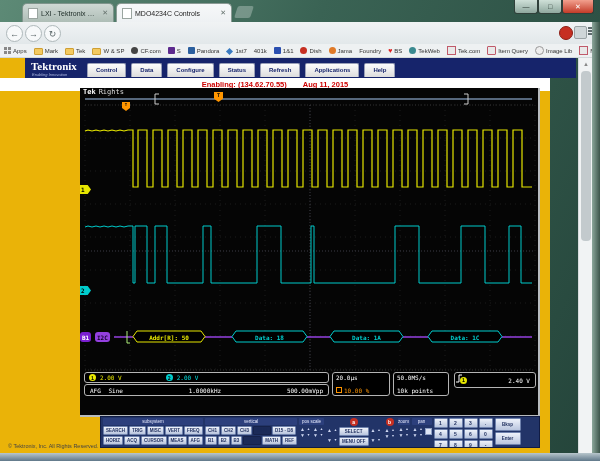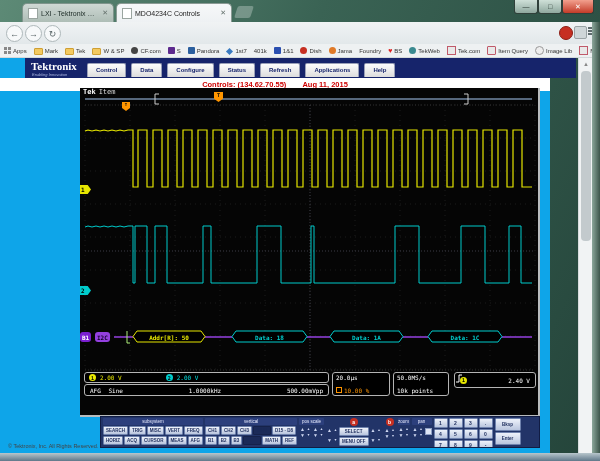--- a/index.html
+++ b/index.html
@@ -48,21 +48,21 @@
   .ic.diamond{background:#3a7ac0;transform:rotate(45deg);width:5px;height:5px;margin:1px 3px 0 1px}
   .ic.blue{background:#2a4fb0;border-radius:1px}
   .ic.red{background:#c62f22;border-radius:50%}
   .ic.orange{background:#e07a28;border-radius:50%}
   .ic.heart{color:#d22;font-size:7px;line-height:7px;width:auto}
   .ic.teal-circle{background:#3a8a90;border-radius:50%}
   .ic.mail{background:#e8e8e8;border:1px solid #c05a6a}
   .ic.redbox{background:#e8e8e8;border:1px solid #c05a6a;border-radius:1px}
   .ic.circle{background:#eee;border:1px solid #999;border-radius:50%}
   
-  .page{position:absolute;left:0;top:58px;width:550px;height:395px;background:#0ea5e9}
+  .page{position:absolute;left:0;top:58px;width:550px;height:395px;background:#eab308}
   .tekhdr{position:absolute;left:25px;top:0;width:551px;height:20px;background:#16246b}
   .teklogo{position:absolute;left:6px;top:2px;color:#fff;font-family:"Liberation Serif",serif;font-weight:bold;font-size:11px}
   .tektag{position:absolute;left:7px;top:14px;color:#aab6e0;font-size:4px;font-style:italic}
   .navbtns{position:absolute;left:62px;top:5px;display:flex}
   .navbtn{background:linear-gradient(#fdfdfd,#dcdcdc);border:1px solid #9aa0b8;border-bottom:none;border-radius:2px 2px 0 0;
           color:#16246b;font-size:6px;font-weight:bold;padding:3px 8px 4px;margin-right:5px}
   .ctlline{position:absolute;left:0;top:20px;width:100%;height:11px;background:#fff;color:#c00;
            font-size:7.5px;font-weight:bold;text-align:center;padding-top:2px}
   .ctlline .dt{margin-left:14px}
   
@@ -228,21 +228,21 @@
         <span class="navbtn">Control</span>
         <span class="navbtn">Data</span>
         <span class="navbtn">Configure</span>
         <span class="navbtn">Status</span>
         <span class="navbtn">Refresh</span>
         <span class="navbtn">Applications</span>
         <span class="navbtn">Help</span>
       </span>
   </div>
   <div class="ctlline">
-    <span>Controls: (134.62.70.55)</span>
+    <span>Enabling: (134.62.70.55)</span>
     <span class="dt">Aug 11, 2015</span>
   </div>
 
   <div class="scope">
     <svg id="scope-svg" width="458" height="327">
       <g id="gridg">
           <line x1="5" y1="17" x2="5" y2="282" stroke="#1c1c1c" stroke-dasharray="1 4"></line>
           <line x1="50" y1="17" x2="50" y2="282" stroke="#1c1c1c" stroke-dasharray="1 4"></line>
           <line x1="95" y1="17" x2="95" y2="282" stroke="#1c1c1c" stroke-dasharray="1 4"></line>
           <line x1="140" y1="17" x2="140" y2="282" stroke="#1c1c1c" stroke-dasharray="1 4"></line>
@@ -281,21 +281,21 @@
           <path d="M156,243 H223 L227,248.5 L223,254 H156 L152,248.5 Z" fill="#000" stroke="#00cccc"></path>
           <text x="189.5" y="251.5" text-anchor="middle" fill="#00cccc" font-size="6" font-weight="bold" font-family="DejaVu Sans Mono, monospace">Data: 18</text>
           <path d="M254,243 H319 L323,248.5 L319,254 H254 L250,248.5 Z" fill="#000" stroke="#00cccc"></path>
           <text x="286.5" y="251.5" text-anchor="middle" fill="#00cccc" font-size="6" font-weight="bold" font-family="DejaVu Sans Mono, monospace">Data: 1A</text>
           <path d="M352,243 H418 L422,248.5 L418,254 H352 L348,248.5 Z" fill="#000" stroke="#00cccc"></path>
           <text x="385" y="251.5" text-anchor="middle" fill="#00cccc" font-size="6" font-weight="bold" font-family="DejaVu Sans Mono, monospace">Data: 1C</text>
         </g>
     </svg>
 
     <div class="prevu">
-      <b>Tek</b><span>Item</span>
+      <b>Tek</b><span>Rights</span>
     </div>
 
     <span class="tflag" style="left:134px;top:4px;width:9px;height:10px;font-size:5px">T</span>
     <span class="tflag" style="left:42px;top:14px;width:8px;height:9px;font-size:4px">T</span>
 
     <span class="chev" style="top:97px;background:#e6e600">1</span>
     <span class="chev" style="top:198px;background:#00cccc">2</span>
     <span class="bustag" style="left:0;background:#7a1fd0;color:#fff">B1</span>
     <span class="bustag" style="left:15px;background:#9440e0;color:#12002a">I2C</span>
 

